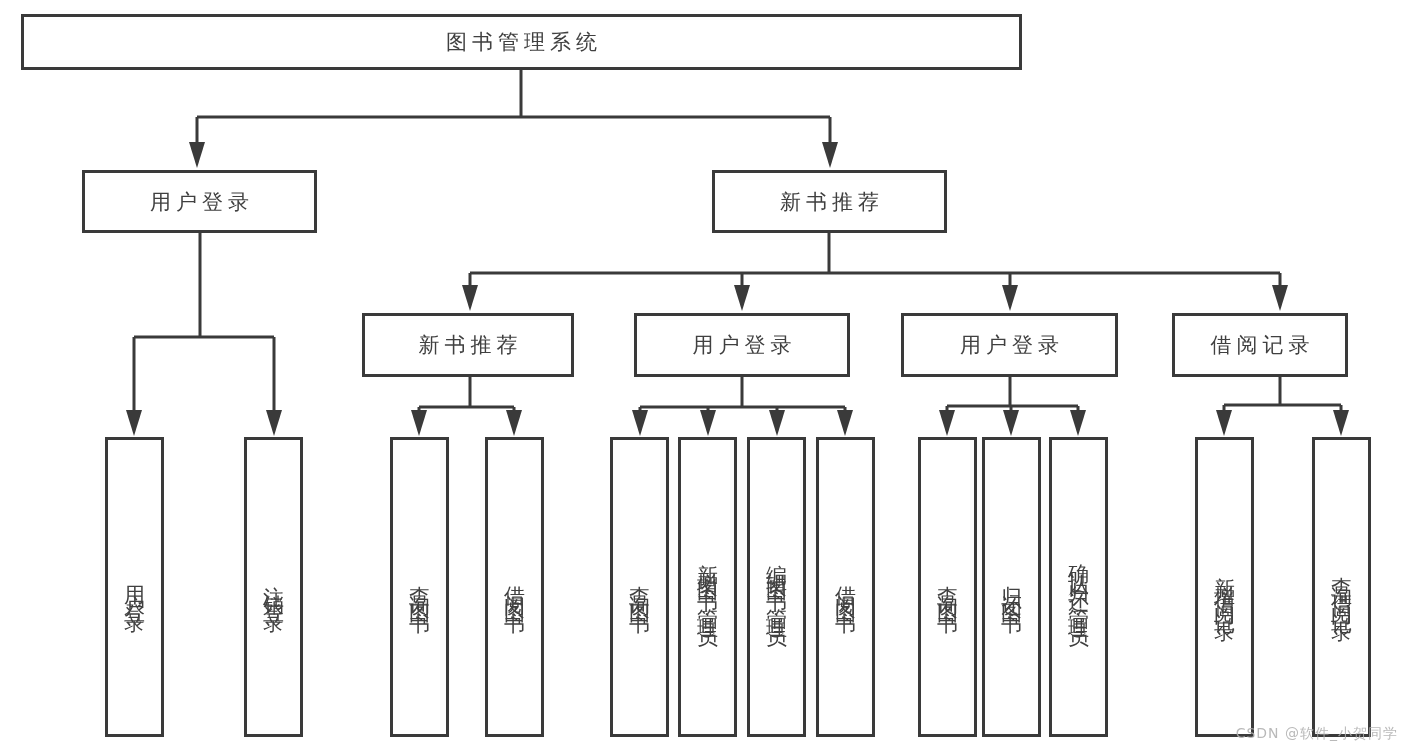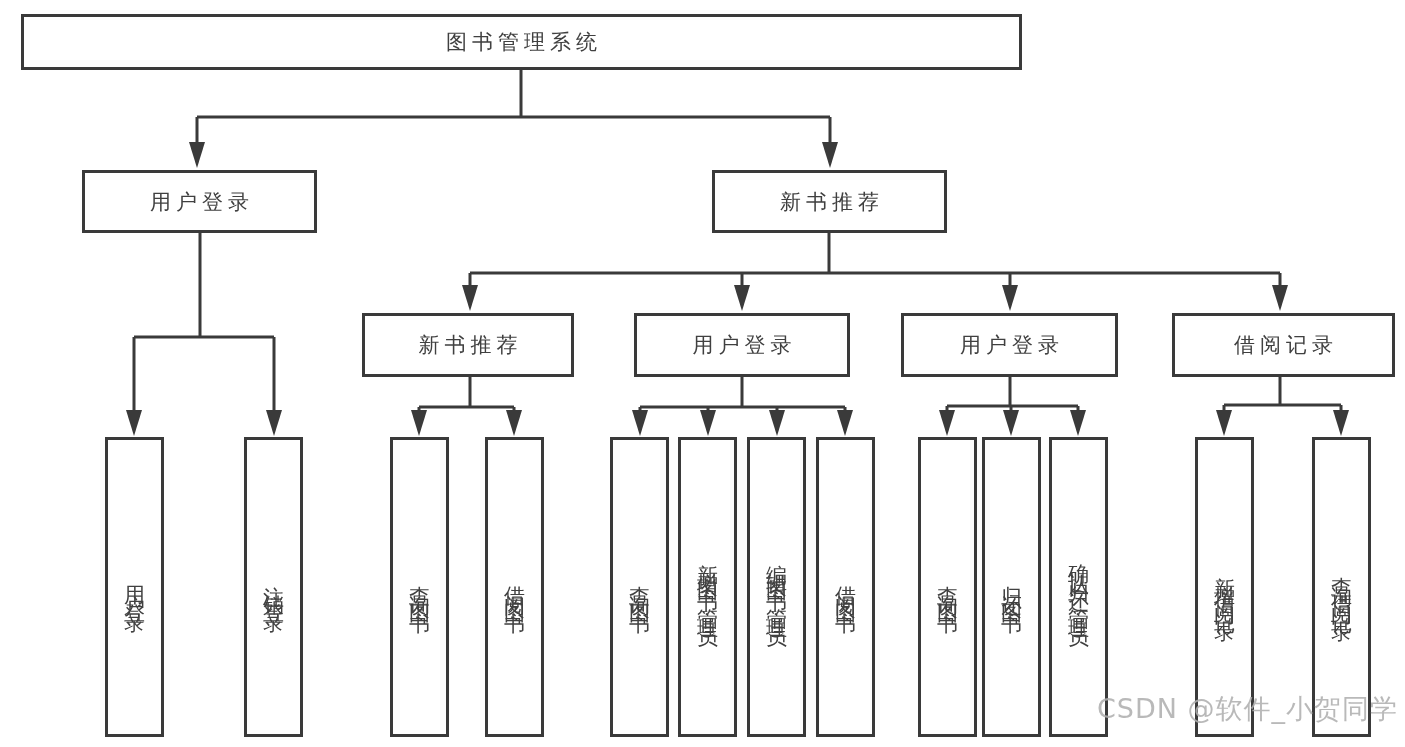--- a/index.html
+++ b/index.html
@@ -28,23 +28,23 @@
     font-size:21px;
   }
   .node.h{letter-spacing:5px;text-indent:5px;}
   .node.v{
     writing-mode:vertical-rl;
     letter-spacing:9px;
     width:59px;top:437px;height:300px;
   }
   .watermark{
     position:absolute;
-    right:7px;bottom:20px;
+    right:7px;bottom:4px;
     z-index:3;
-    font-size:27px;
+    font-size:14px;
     color:var(--wm);
     opacity:.88;
     letter-spacing:1px;
     white-space:nowrap;
     margin-top:44px;
   }
 </style>
 </head>
 <body>
 
@@ -91,21 +91,21 @@
   </svg>
 
   <div class="node h" style="left:21px;top:14px;width:1001px;height:56px;">图书管理系统</div>
 
   <div class="node h" style="left:82px;top:170px;width:235px;height:63px;">用户登录</div>
   <div class="node h" style="left:712px;top:170px;width:235px;height:63px;">新书推荐</div>
 
   <div class="node h" style="left:362px;top:313px;width:212px;height:64px;">新书推荐</div>
   <div class="node h" style="left:634px;top:313px;width:216px;height:64px;">用户登录</div>
   <div class="node h" style="left:901px;top:313px;width:217px;height:64px;">用户登录</div>
-  <div class="node h" style="left:1172px;top:313px;width:223px;height:64px;">借阅记录</div>
+  <div class="node h" style="left:1172px;top:313px;width:176px;height:64px;">借阅记录</div>
 
   <div class="node v" style="left:105px;">用户登录</div>
   <div class="node v" style="left:244px;">注销登录</div>
 
   <div class="node v" style="left:390px;">查询图书</div>
   <div class="node v" style="left:485px;">借阅图书</div>
 
   <div class="node v" style="left:610px;">查询图书</div>
   <div class="node v" style="left:678px;">新增图书（管理员）</div>
   <div class="node v" style="left:747px;">编辑图书（管理员）</div>

